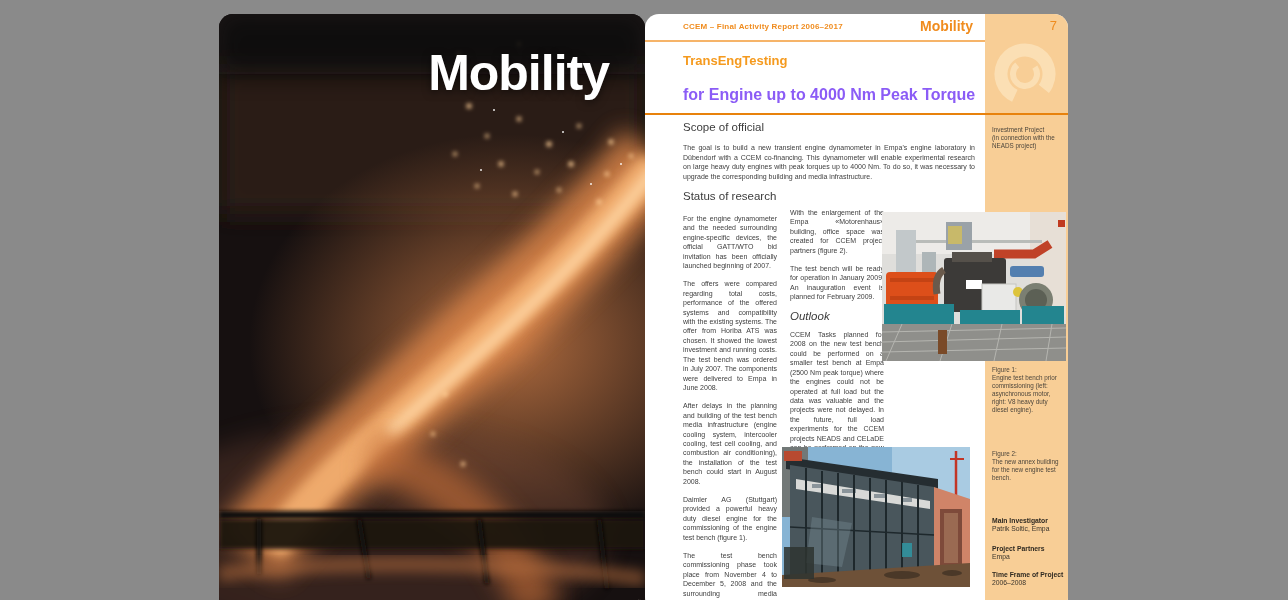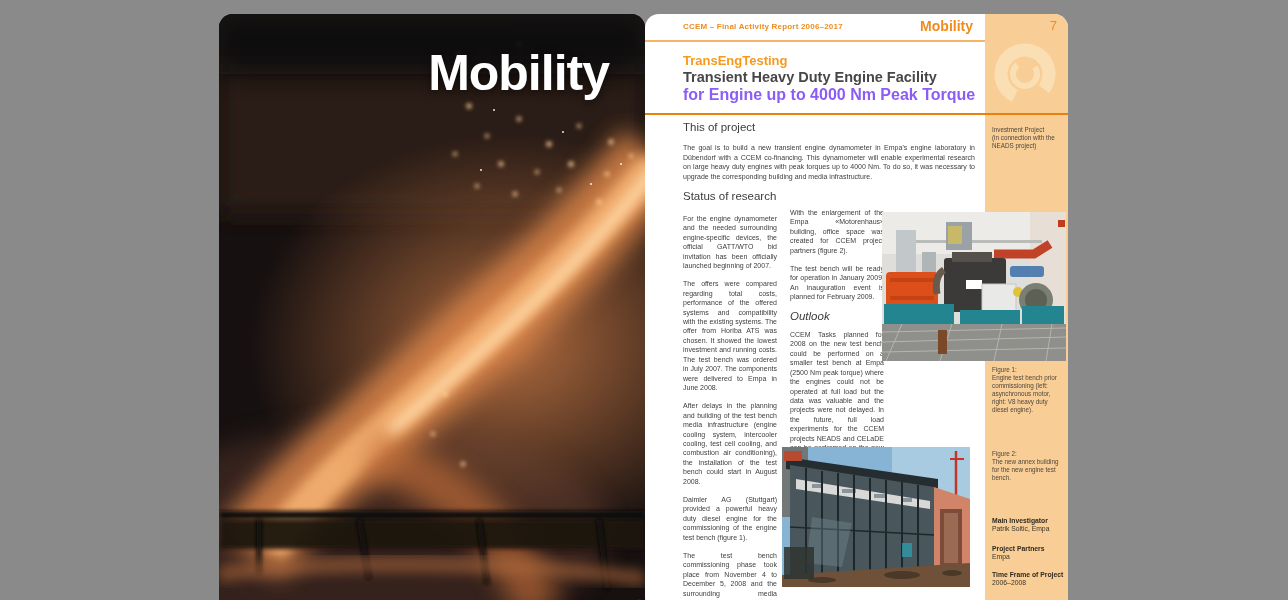--- a/index.html
+++ b/index.html
@@ -137,21 +137,20 @@
   <div class="photo-credit">Photo: schubalu / pixelio.de</div>
 </div>
 
 <div class="page right-page">
 
   <div class="hdr-report">CCEM – Final Activity Report  2006–2017</div>
   <div class="hdr-section">Mobility</div>
   <div class="hdr-rule"></div>
 
   <div class="acronym">TransEngTesting</div>
-  <div class="title1">Transient Heavy Duty Engine Facility</div>
   <div class="title2">for Engine up to 4000 Nm Peak Torque</div>
   <div class="mid-rule"></div>
 
   <div class="sidebar">
     <div class="pageno">7</div>
     <svg class="logo" width="72" height="72" viewBox="0 0 72 72">
       <circle cx="36" cy="36" r="24" fill="none" stroke="#fbdfb4" stroke-width="13" stroke-dasharray="118 33" transform="rotate(115 36 36)"></circle>
       <circle cx="36" cy="36" r="12" fill="none" stroke="#fbdfb4" stroke-width="6" stroke-dasharray="55 20" transform="rotate(-35 36 36)"></circle>
     </svg>
     <div class="side-note proj-type">Investment Project
@@ -167,21 +166,21 @@
     <div class="info-block ib2">
       <div class="lbl">Project Partners</div>
       <div>Empa</div>
     </div>
     <div class="info-block ib3">
       <div class="lbl">Time Frame of Project</div>
       <div>2006–2008</div>
     </div>
   </div>
 
-  <div class="sec-h scope-h">This of project</div>
+  <div class="sec-h scope-h">Scope of official</div>
   <div class="scope-b">The goal is to build a new transient engine dynamometer in Empa's engine laboratory in Dübendorf with a CCEM co-financing. This dynamometer will enable experimental research on large heavy duty engines with peak torques up to 4000 Nm. To do so, it was necessary to upgrade the corresponding building and media infrastructure.</div>
 
   <div class="sec-h status-h">Status of research</div>
 
   <div class="col col1">
     <p>For the engine dynamometer and the needed surrounding engine-specific devices, the official GATT/WTO bid invitation has been officially launched beginning of 2007.</p>
     <p>The offers were compared regarding total costs, performance of the offered systems and compatibility with the existing systems. The offer from Horiba ATS was chosen. It showed the lowest investment and running costs. The test bench was ordered in July 2007. The components were delivered to Empa in June 2008.</p>
     <p>After delays in the planning and building of the test bench media infrastructure (engine cooling system, intercooler cooling, test cell cooling, and combustion air conditioning), the installation of the test bench could start in August 2008.</p>
     <p>Daimler AG (Stuttgart) provided a powerful heavy duty diesel engine for the commissioning of the engine test bench (figure 1).</p>
     <p>The test bench commissioning phase took place from November 4 to December 5, 2008 and the surrounding media infrastructure will be commissioned at the beginning of 2009.</p>

